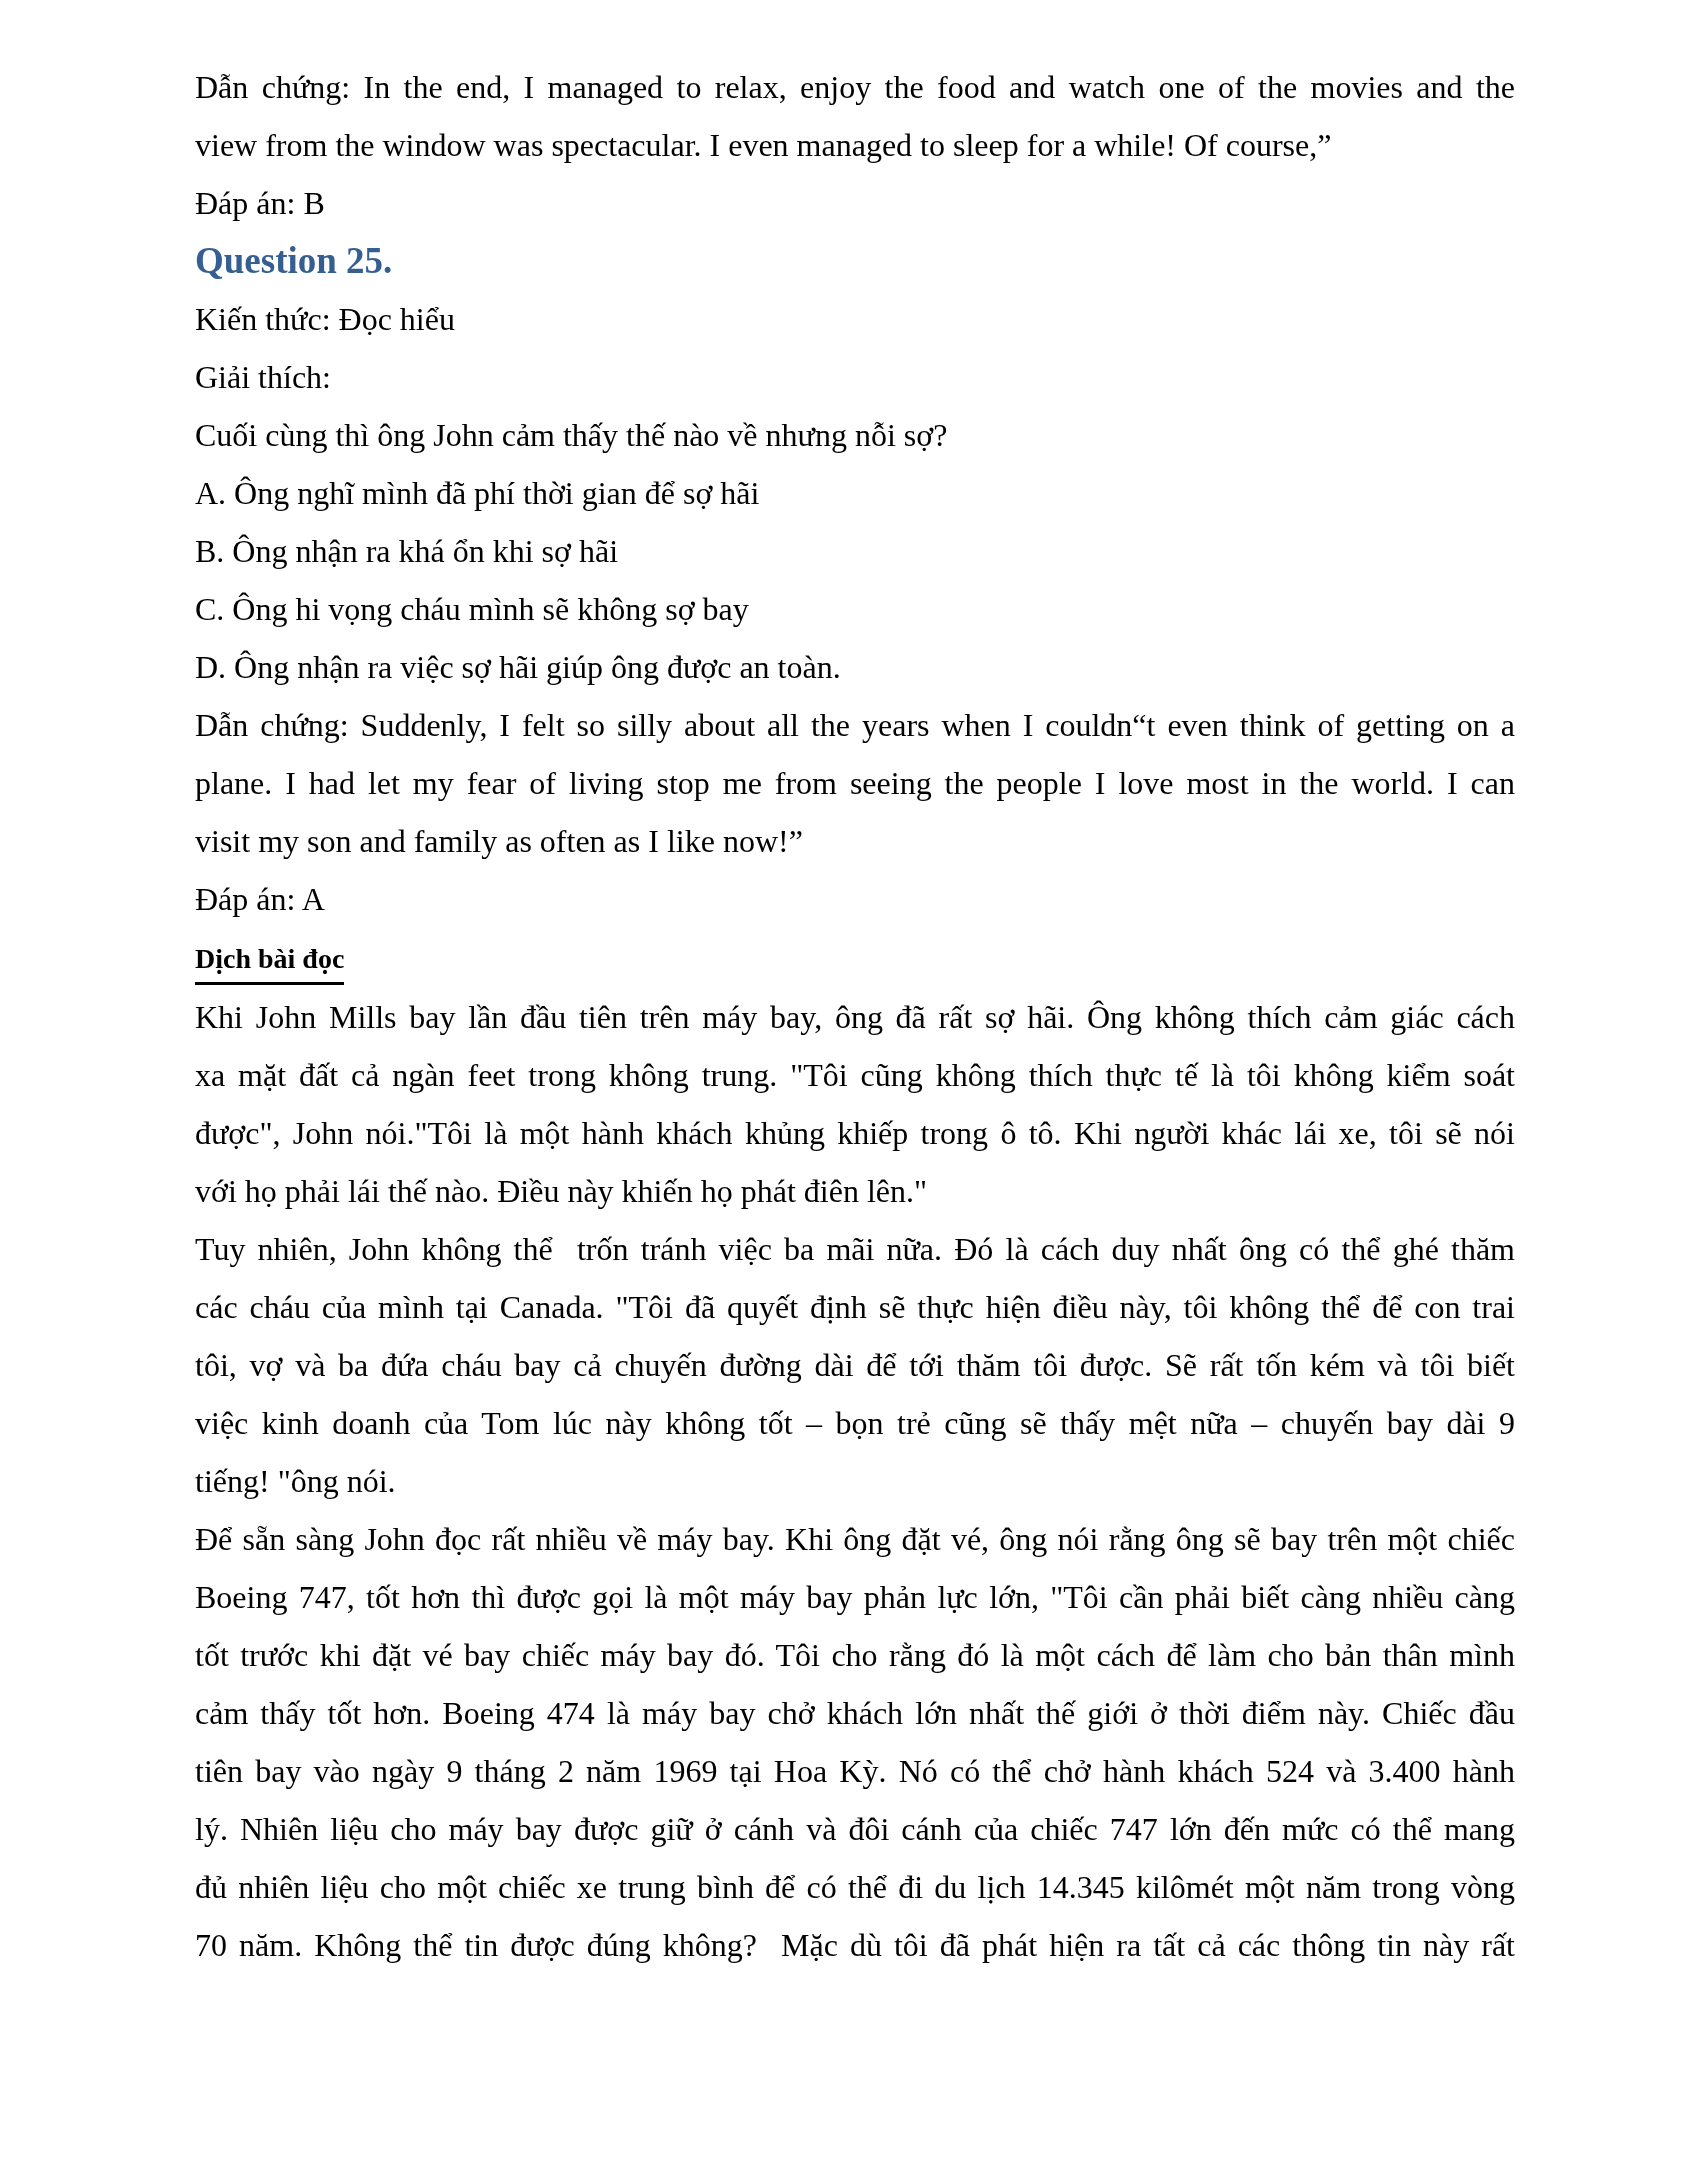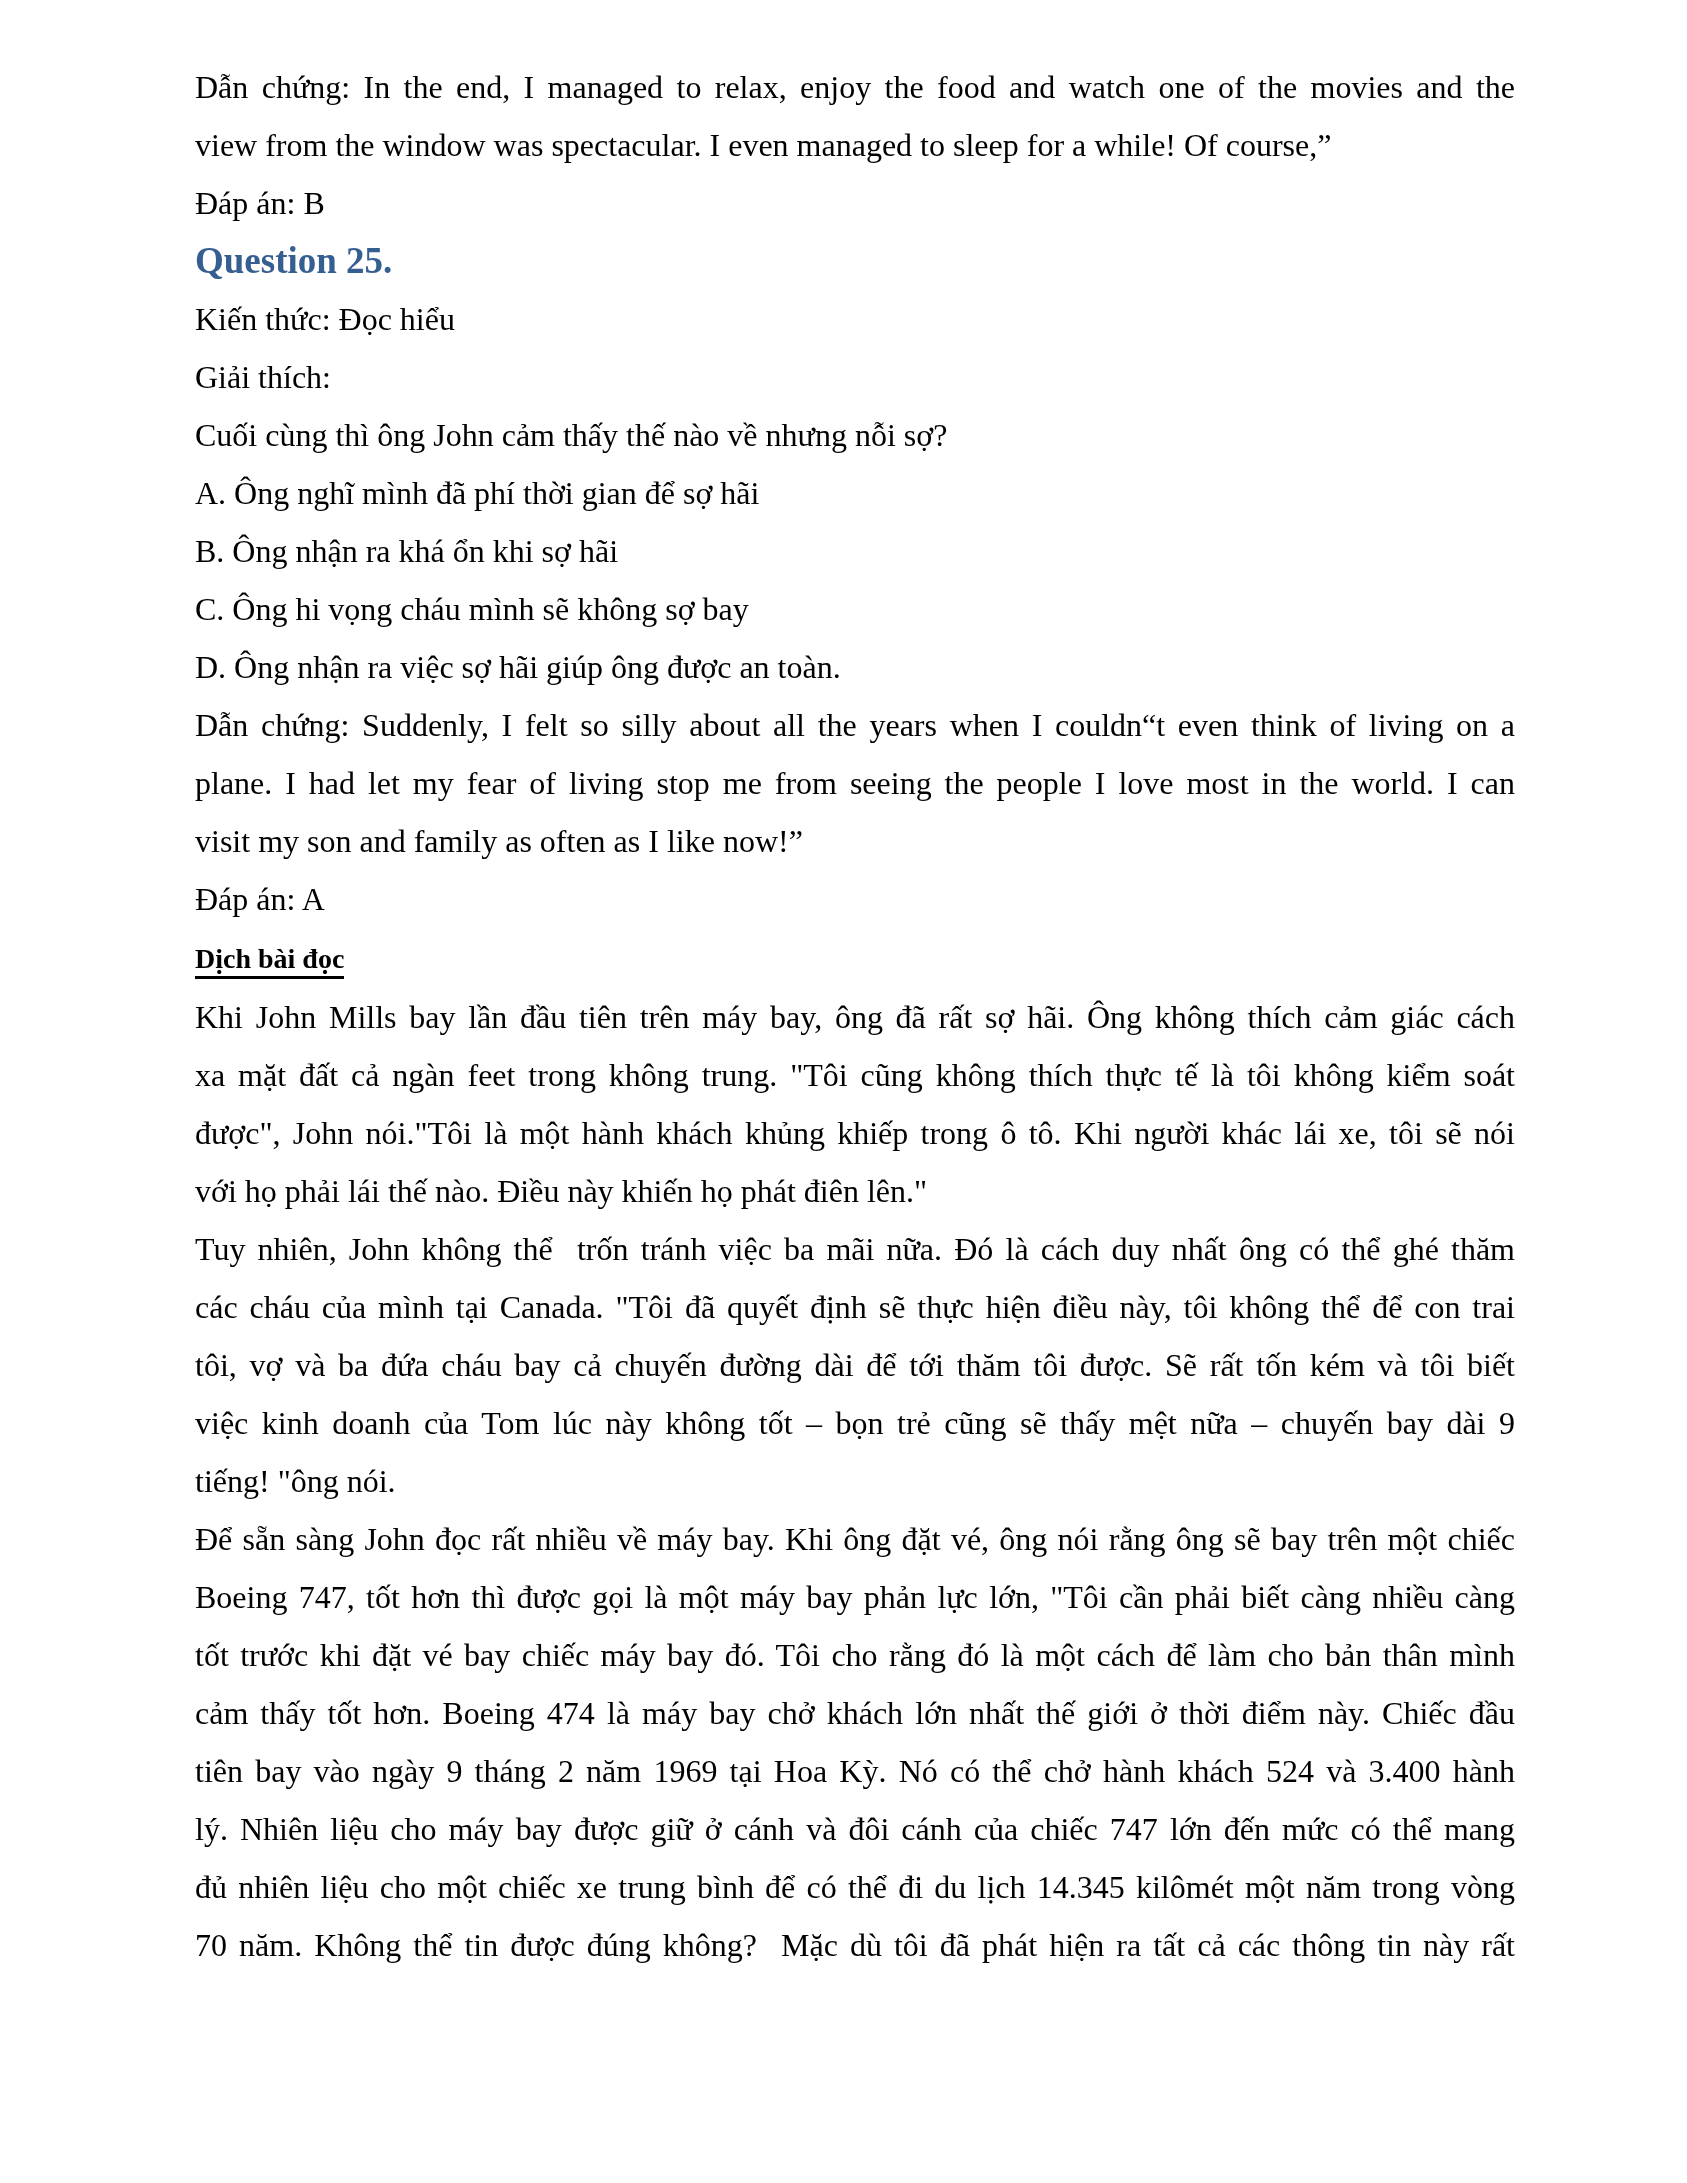--- a/index.html
+++ b/index.html
@@ -37,42 +37,42 @@
   }
   .line.q-heading {
     color: #365F91;
     font-weight: bold;
     font-size: 37px;
   }
   .line.section-heading .hu {
     font-weight: bold;
     font-size: 28px;
     border-bottom: 3.3px solid #000000;
-    padding-bottom: 2px;
+    padding-bottom: 8px;
   }
 </style>
 </head>
 <body>
 
 <div class="page">
   <div class="doc">
 
     <div class="line j">Dẫn chứng: In the end, I managed to relax, enjoy the food and watch one of the movies and the</div>
     <div class="line">view from the window was spectacular. I even managed to sleep for a while! Of course,”</div>
     <div class="line">Đáp án: B</div>
 
     <div class="line q-heading">Question 25.</div>
     <div class="line">Kiến thức: Đọc hiểu</div>
     <div class="line">Giải thích:</div>
     <div class="line">Cuối cùng thì ông John cảm thấy thế nào về nhưng nỗi sợ?</div>
     <div class="line">A. Ông nghĩ mình đã phí thời gian để sợ hãi</div>
     <div class="line">B. Ông nhận ra khá ổn khi sợ hãi</div>
     <div class="line">C. Ông hi vọng cháu mình sẽ không sợ bay</div>
     <div class="line">D. Ông nhận ra việc sợ hãi giúp ông được an toàn.</div>
-    <div class="line j">Dẫn chứng: Suddenly, I felt so silly about all the years when I couldn“t even think of living on a</div>
+    <div class="line j">Dẫn chứng: Suddenly, I felt so silly about all the years when I couldn“t even think of getting on a</div>
     <div class="line j">plane. I had let my fear of living stop me from seeing the people I love most in the world. I can</div>
     <div class="line">visit my son and family as often as I like now!”</div>
     <div class="line">Đáp án: A</div>
 
     <div class="line section-heading">
       <span class="hu">Dịch bài đọc</span>
     </div>
 
     <div class="line j">Khi John Mills bay lần đầu tiên trên máy bay, ông đã rất sợ hãi. Ông không thích cảm giác cách</div>
     <div class="line j">xa mặt đất cả ngàn feet trong không trung. "Tôi cũng không thích thực tế là tôi không kiểm soát</div>

